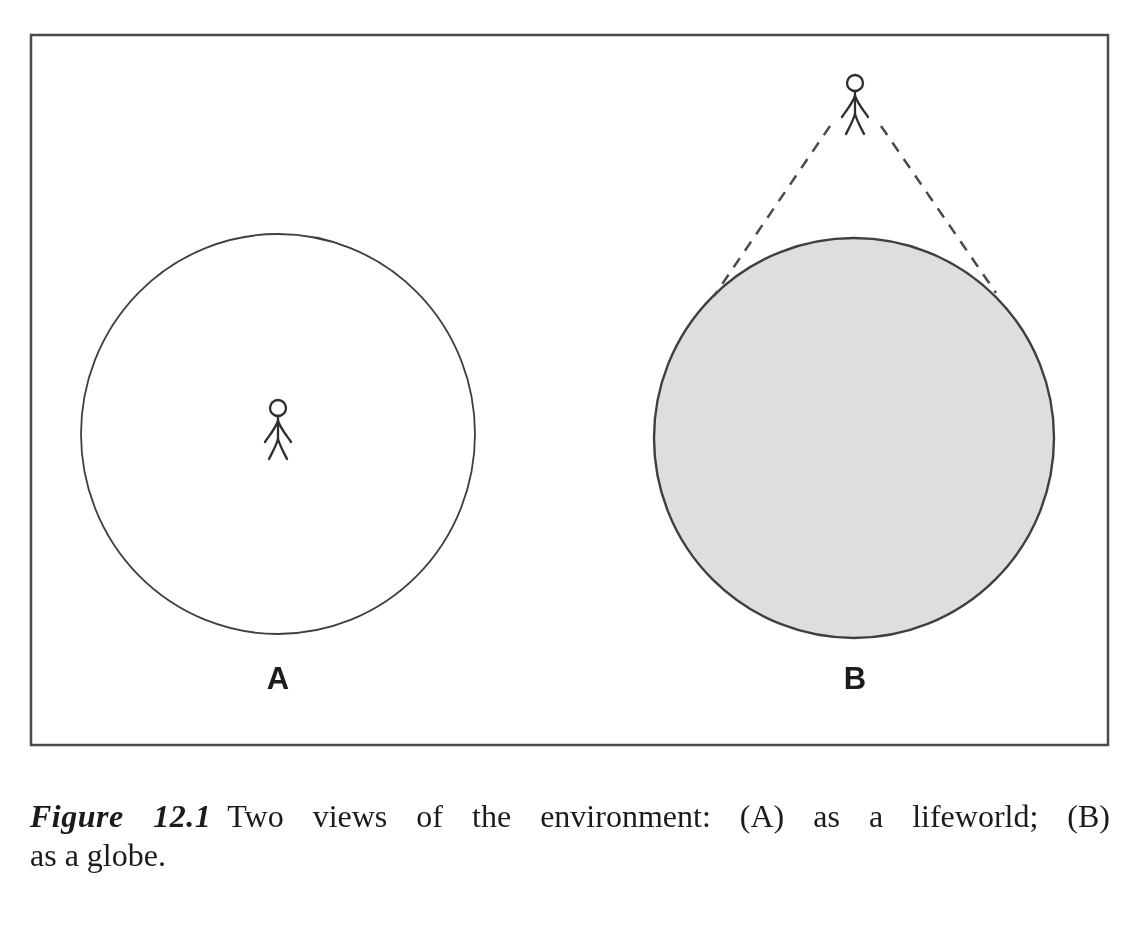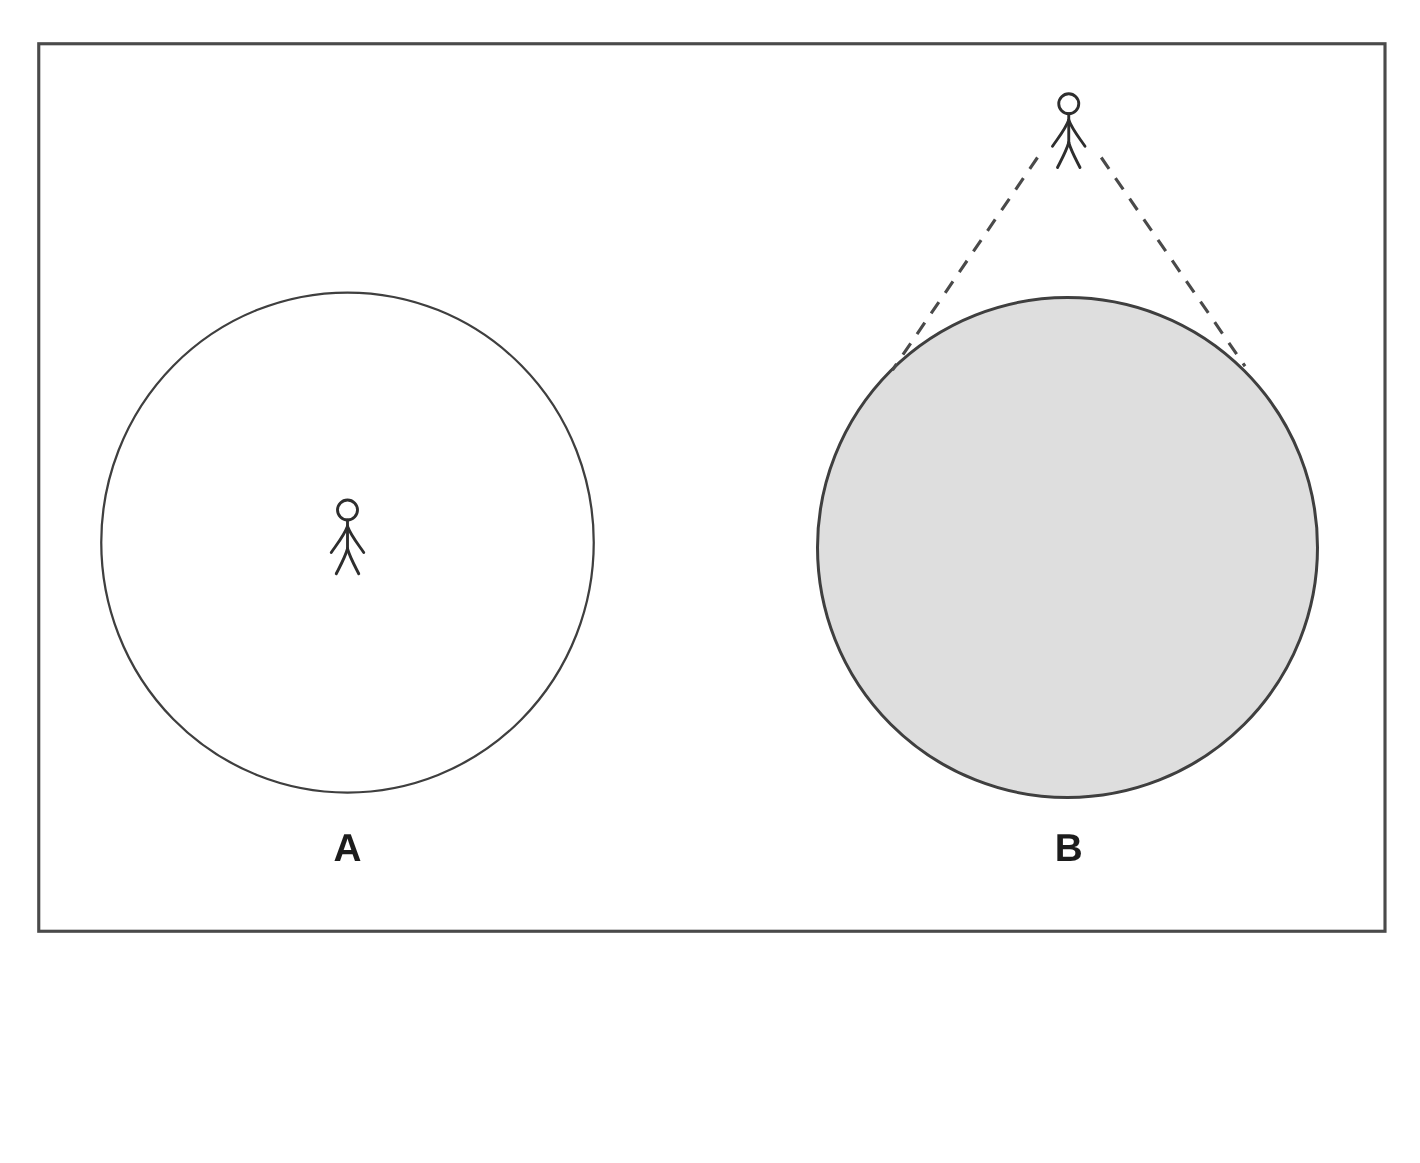--- a/index.html
+++ b/index.html
@@ -78,14 +78,18 @@
 
     <line x1="830" y1="126" x2="714" y2="296" stroke="#4a4a4a" stroke-width="2.5" stroke-dasharray="11 9"></line>
     <line x1="881" y1="126" x2="996" y2="293" stroke="#4a4a4a" stroke-width="2.5" stroke-dasharray="11 9"></line>
 
     <use href="#stickman" x="855" y="83"></use>
 
     <text x="278" y="689" text-anchor="middle" class="panel-label">A</text>
     <text x="855" y="689" text-anchor="middle" class="panel-label">B</text>
   </svg>
 
+  <div class="caption">
+    <div class="caption-line1"><span class="caption-figure-number">Figure 12.1</span><span>Two views of the environment: (A) as a lifeworld; (B)</span></div>
+    <div class="caption-line2">as a globe.</div>
+  </div>
 
 </div>
 
 </body></html>

